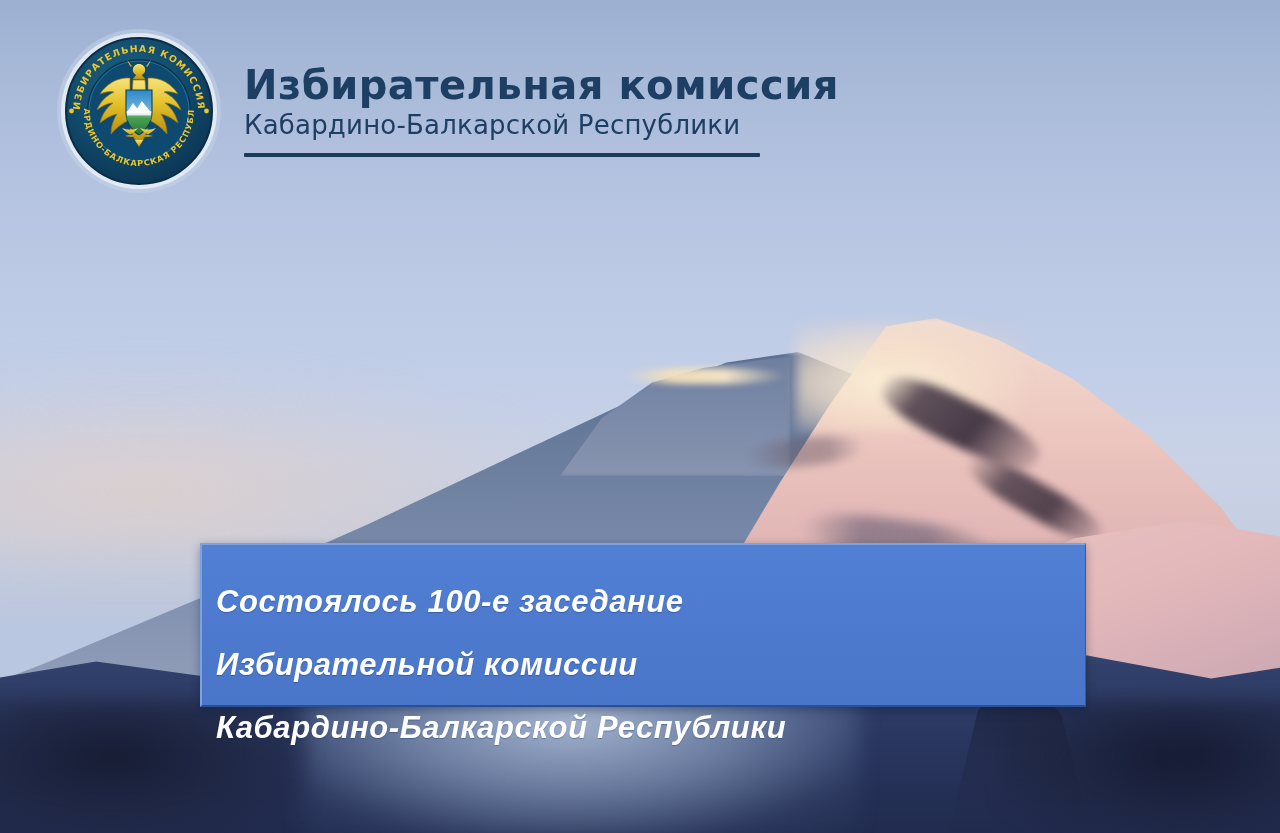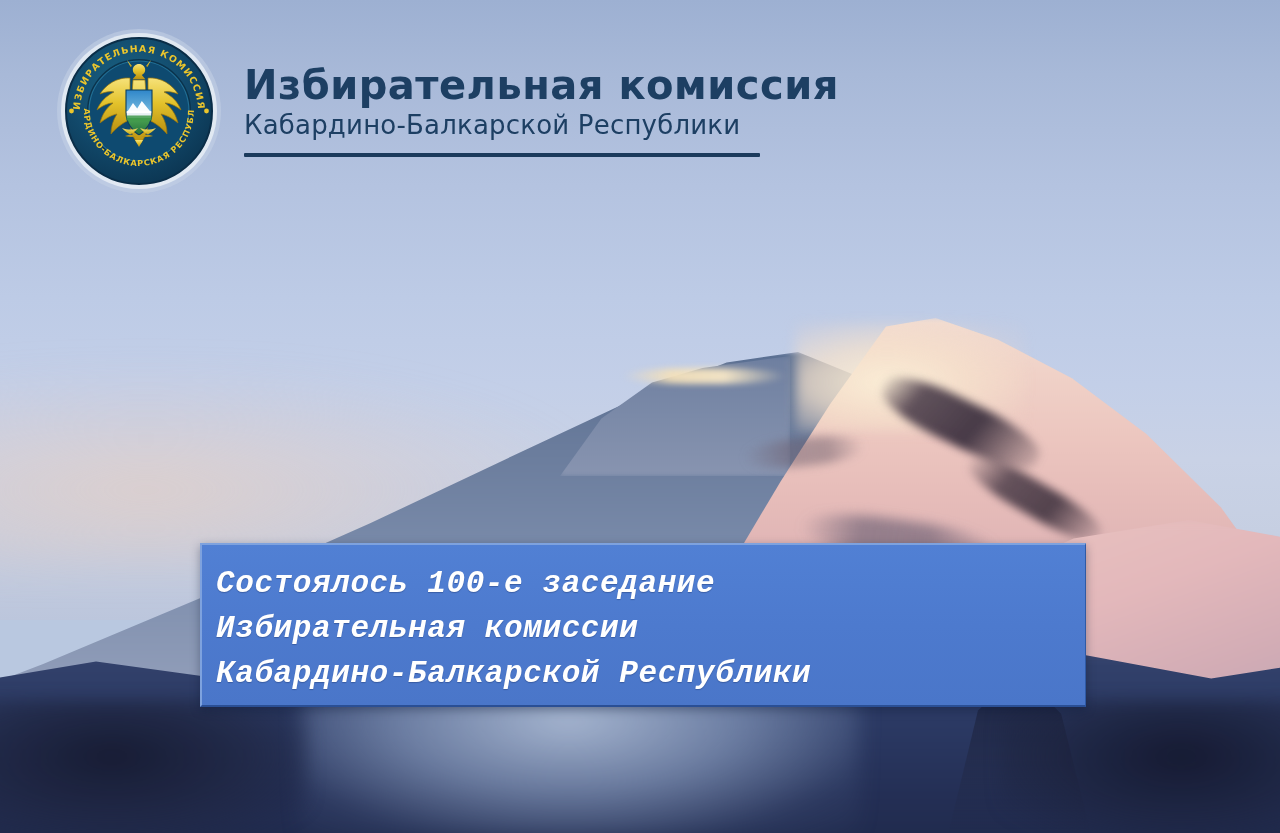--- a/index.html
+++ b/index.html
@@ -269,29 +269,30 @@
     box-sizing: border-box;
     background: linear-gradient(to bottom, #5180d4 0%, #4d7ace 50%, #4a76c9 100%);
     border-top: 2px solid #7ea2de;
     border-left: 2px solid #7ea2de;
     border-right: 1px solid #2f5aa5;
     border-bottom: 2px solid #2a4f95;
     box-shadow: 0 3px 9px rgba(10,20,45,0.35);
     padding: 16px 0 0 14px;
   }
   .caption-line {
-    font-family: Liberation Mono, monospace;
+    font-family: Liberation Sans, sans-serif;
     font-size: 31px;
     font-weight: 700;
     font-style: italic;
     color: #ffffff;
     line-height: 45px;
     letter-spacing: 0.6px;
     white-space: nowrap;
     text-shadow: 0 1px 1px rgba(20,40,90,0.35);
+    margin-top: 18px;
   }
 </style>
 </head>
 <body>
 
 <div class="stage">
 
   <div class="photo">
     <div class="sky"></div>
     <div class="sky-haze"></div>
@@ -388,17 +389,17 @@
 
     <div class="masthead-text">
       <div class="org-line1">Избирательная комиссия</div>
       <div class="org-line2">Кабардино-Балкарской Республики</div>
       <div class="org-rule"></div>
     </div>
   </div>
 
   <div class="caption-banner">
     <div class="caption-line">Состоялось 100-е заседание</div>
-    <div class="caption-line">Избирательная комиссии</div>
+    <div class="caption-line">Избирательной комиссии</div>
     <div class="caption-line">Кабардино-Балкарской Республики</div>
   </div>
 
 </div>
 
 </body></html>

